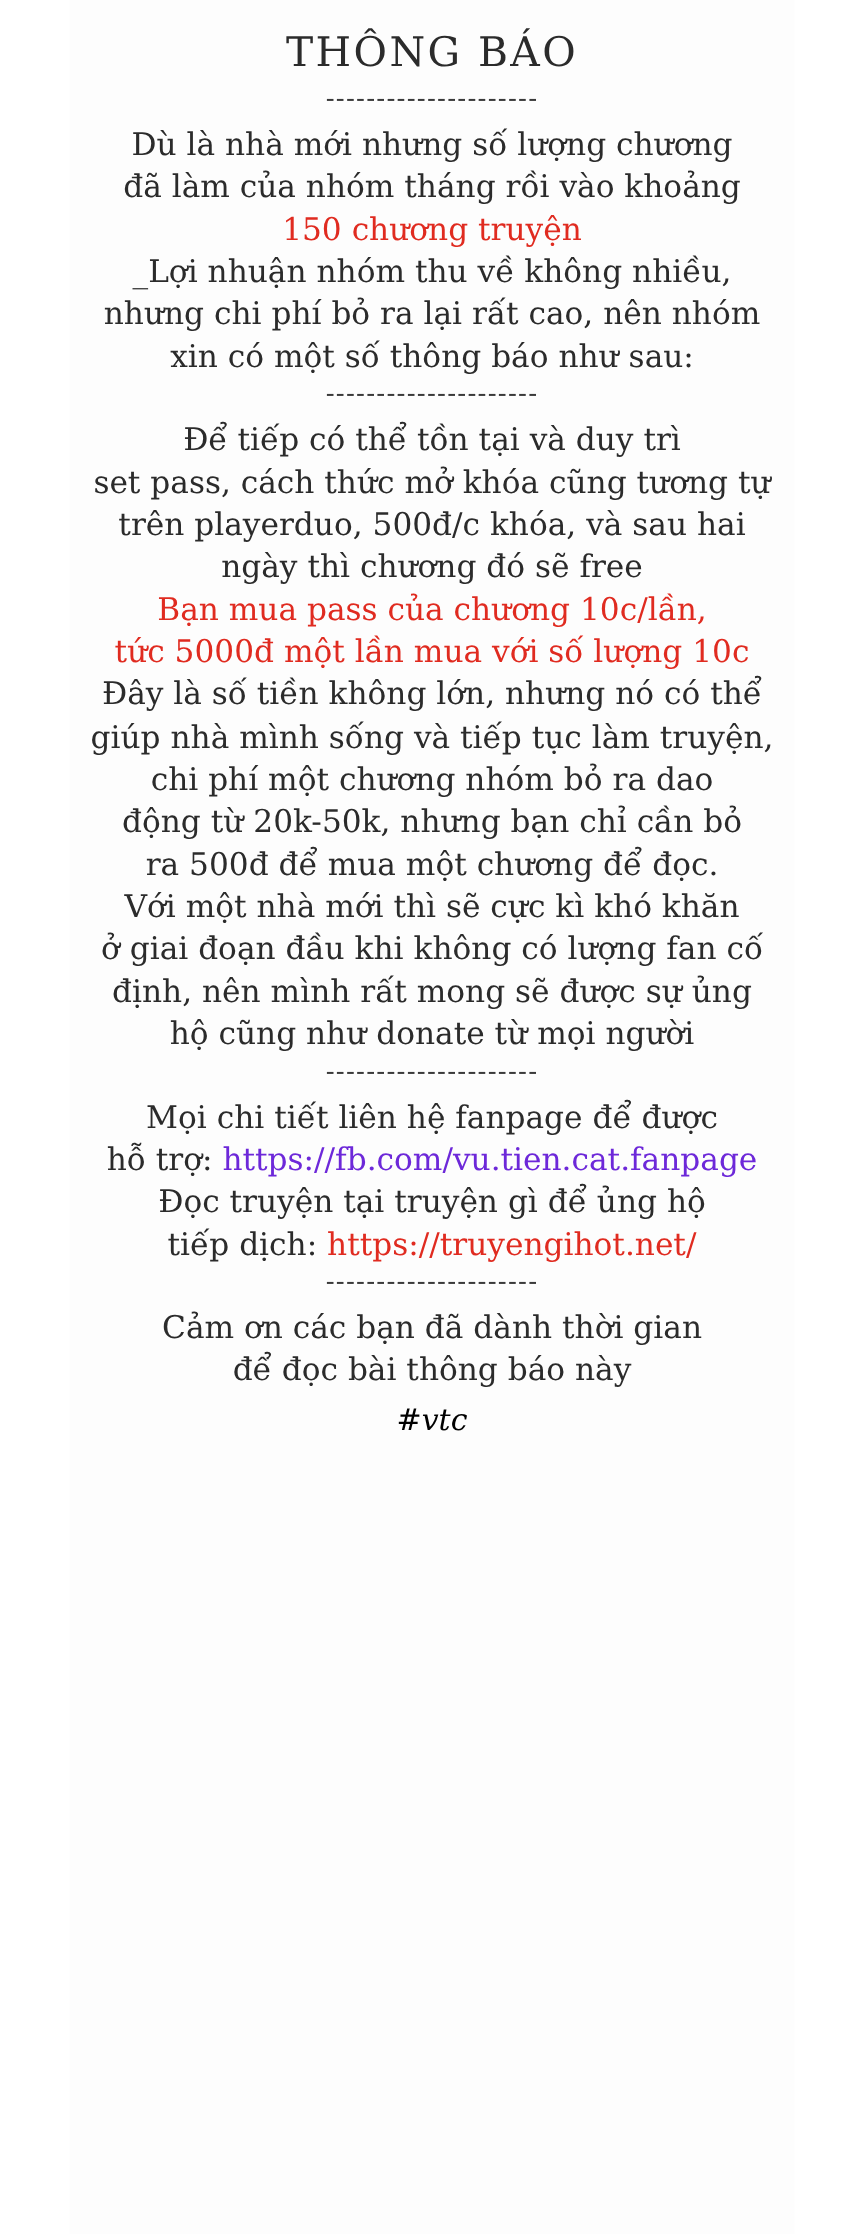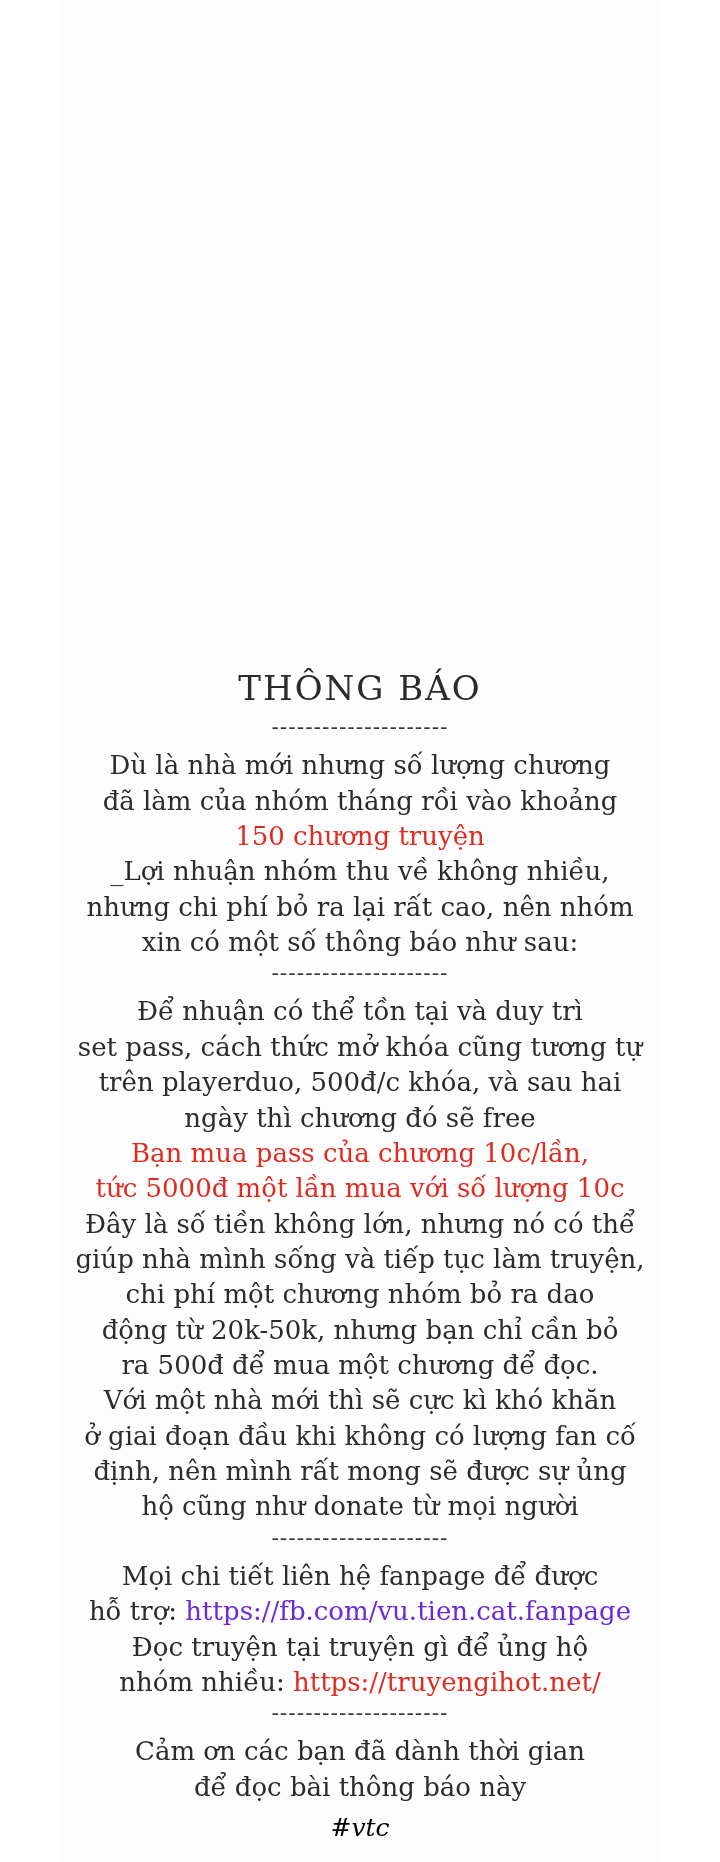--- a/index.html
+++ b/index.html
@@ -17,21 +17,20 @@
   }
   .page {
     width: 604px;
     margin: 0 auto;
     background: #fdfdfd;
     box-sizing: border-box;
     padding: 14px 8px 20px 8px;
     display: flex;
     flex-direction: column;
     align-items: center;
-    justify-content: flex-end;
   }
   .title {
     font-size: 34px;
     letter-spacing: 2px;
     color: #2b2b2b;
     text-align: center;
     margin: 10px 0 6px 0;
     font-weight: 400;
   }
   .divider {
@@ -79,21 +78,21 @@
       <div class="line">đã làm của nhóm tháng rồi vào khoảng</div>
       <div class="line red">150 chương truyện</div>
       <div class="line">_Lợi nhuận nhóm thu về không nhiều,</div>
       <div class="line">nhưng chi phí bỏ ra lại rất cao, nên nhóm</div>
       <div class="line">xin có một số thông báo như sau:</div>
     </div>
 
   <div class="divider">---------------------</div>
 
   <div class="block">
-      <div class="line">Để nhuận có thể tồn tại và duy trì</div>
+      <div class="line">Để tiếp có thể tồn tại và duy trì</div>
       <div class="line">set pass, cách thức mở khóa cũng tương tự</div>
       <div class="line">trên playerduo, 500đ/c khóa, và sau hai</div>
       <div class="line">ngày thì chương đó sẽ free</div>
       <div class="line red">Bạn mua pass của chương 10c/lần,</div>
       <div class="line red">tức 5000đ một lần mua với số lượng 10c</div>
       <div class="line">Đây là số tiền không lớn, nhưng nó có thể</div>
       <div class="line">giúp nhà mình sống và tiếp tục làm truyện,</div>
       <div class="line">chi phí một chương nhóm bỏ ra dao</div>
       <div class="line">động từ 20k-50k, nhưng bạn chỉ cần bỏ</div>
       <div class="line">ra 500đ để mua một chương để đọc.</div>
@@ -102,21 +101,21 @@
       <div class="line">định, nên mình rất mong sẽ được sự ủng</div>
       <div class="line">hộ cũng như donate từ mọi người</div>
     </div>
 
   <div class="divider">---------------------</div>
 
   <div class="block">
       <div class="line">Mọi chi tiết liên hệ fanpage để được</div>
       <div class="line"><span>hỗ trợ: </span><span style="color: #6d28d9;">https://fb.com/vu.tien.cat.fanpage</span></div>
       <div class="line">Đọc truyện tại truyện gì để ủng hộ</div>
-      <div class="line"><span>nhóm nhiều: </span><span style="color: rgb(224, 43, 32);">https://truyengihot.net/</span></div>
+      <div class="line"><span>tiếp dịch: </span><span style="color: rgb(224, 43, 32);">https://truyengihot.net/</span></div>
     </div>
 
   <div class="divider">---------------------</div>
 
   <div class="block">
       <div class="line">Cảm ơn các bạn đã dành thời gian</div>
       <div class="line">để đọc bài thông báo này</div>
     </div>
 
   <div class="hash">#vtc</div>

